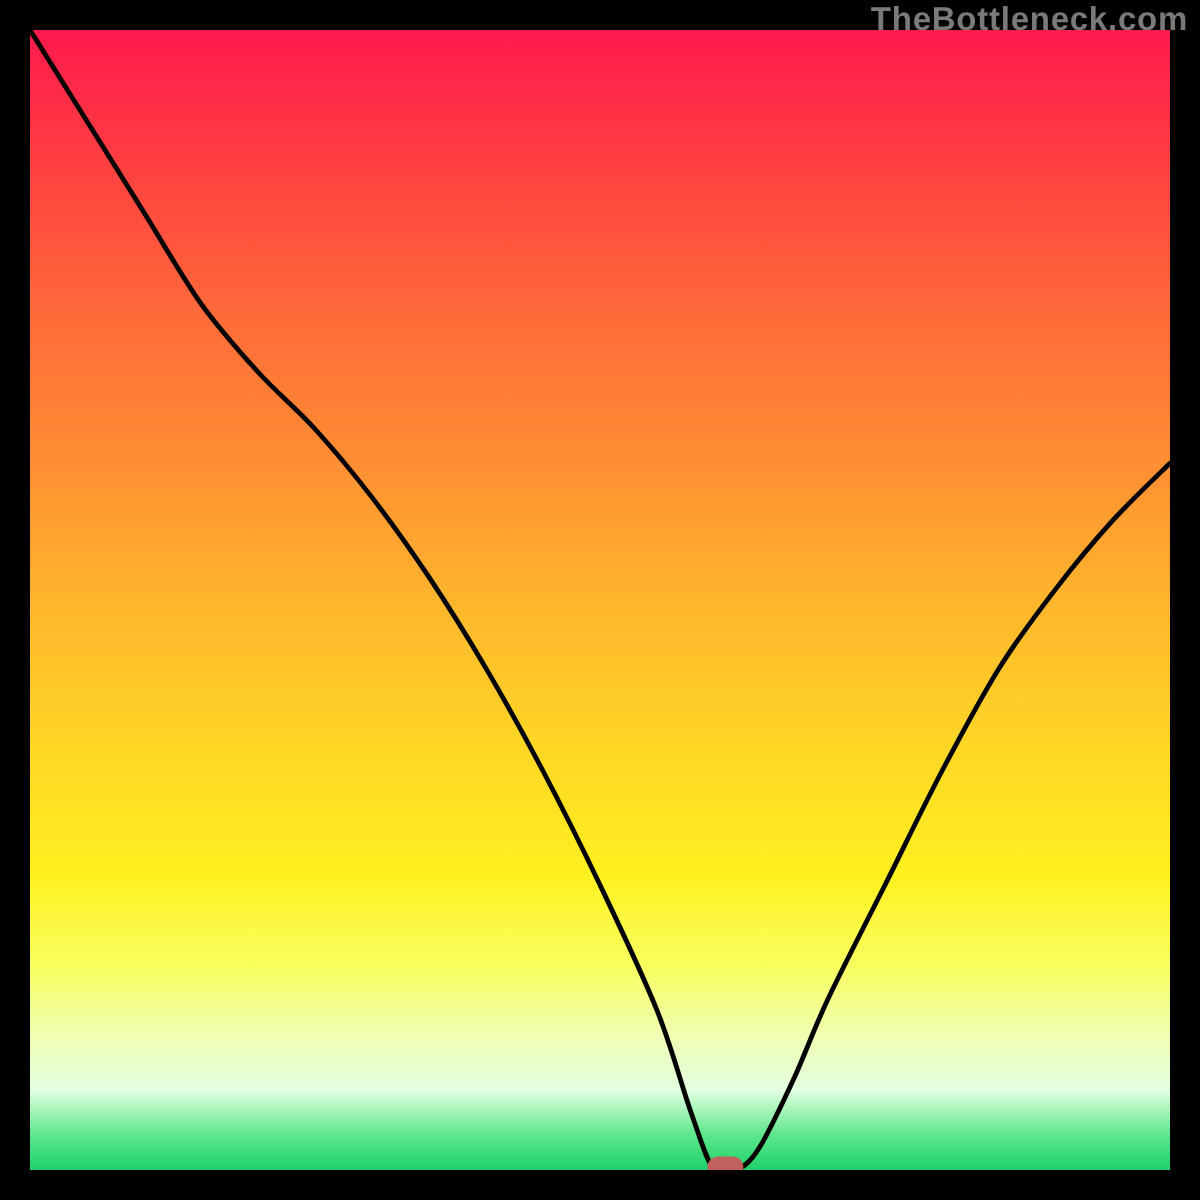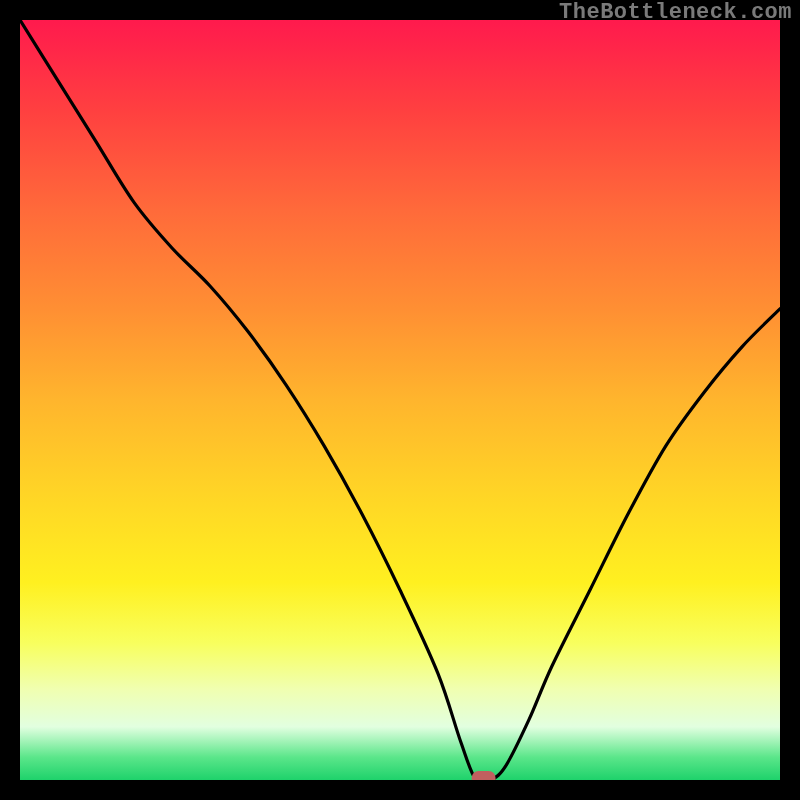--- a/index.html
+++ b/index.html
@@ -40,21 +40,20 @@
     );
   }
   .attribution {
     position: absolute;
     top: 0;
     right: 8px;
     color: #7a7a7a;
     font-size: 22px;
     font-weight: 600;
     letter-spacing: 0.5px;
-    font-family: Liberation Mono, monospace;
   }
   svg.curve {
     position: absolute;
     left: 0;
     top: 0;
     width: 760px;
     height: 760px;
   }
 </style>
 </head>

